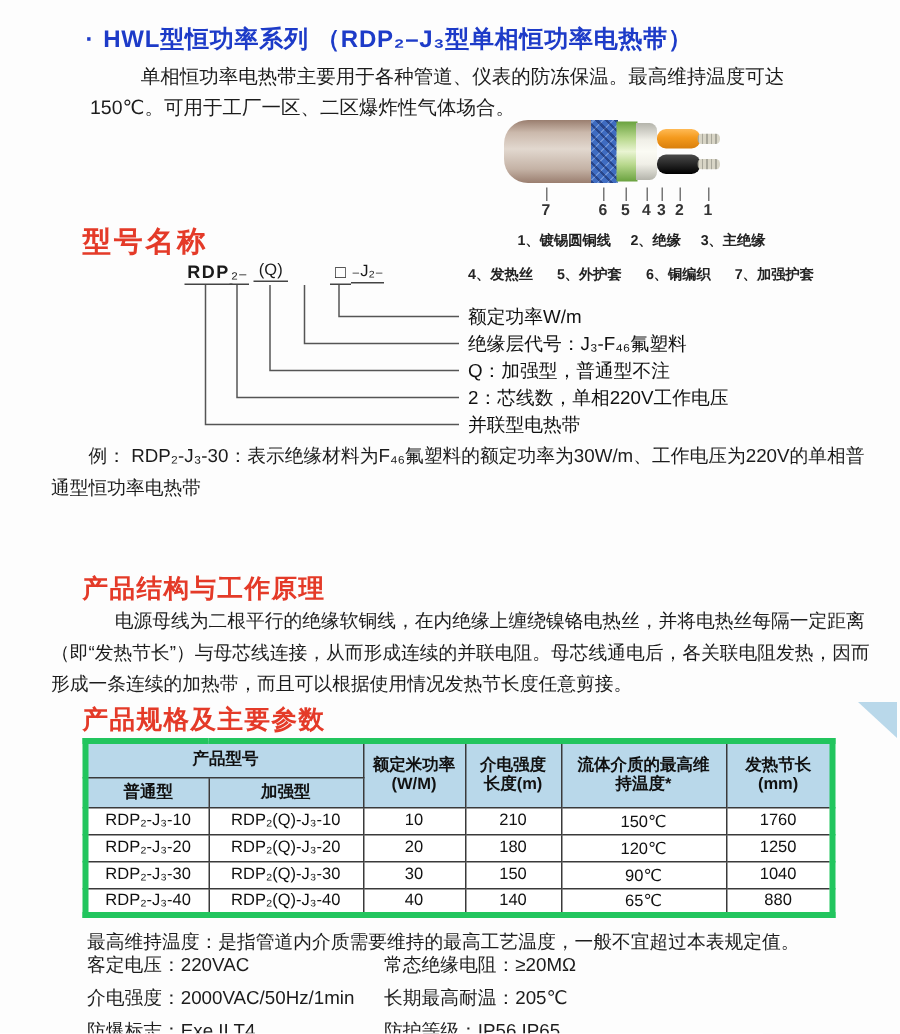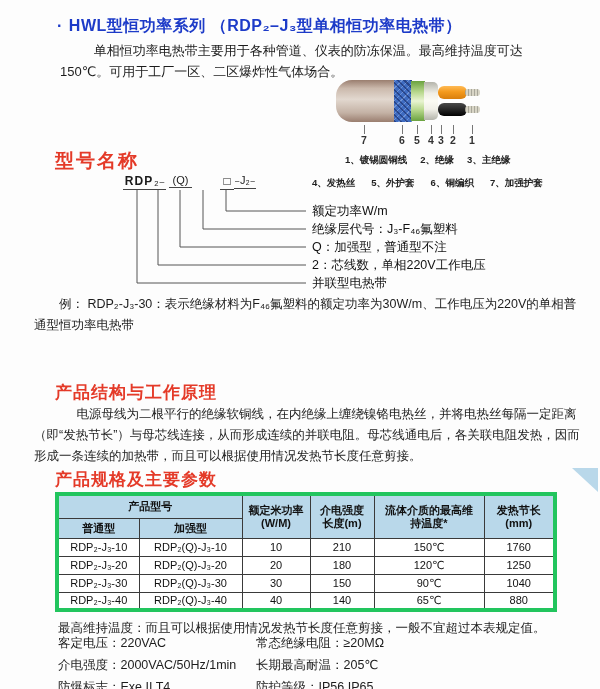--- a/index.html
+++ b/index.html
@@ -225,21 +225,21 @@
           <td>RDP₂-J₃-40</td>
           <td>RDP₂(Q)-J₃-40</td>
           <td>40</td>
           <td>140</td>
           <td>65℃</td>
           <td>880</td>
         </tr>
       </tbody>
   </table>
 
-  <div class="note">最高维持温度：而且可以根据使用情况发热节长度任意剪接，一般不宜超过本表规定值。</div>
+  <div class="note">最高维持温度：是指管道内介质需要维持的最高工艺温度，一般不宜超过本表规定值。</div>
 
   <div class="footer-specs">
     <div>客定电压：220VAC</div>
     <div>常态绝缘电阻：≥20MΩ</div>
     <div>介电强度：2000VAC/50Hz/1min</div>
     <div>长期最高耐温：205℃</div>
     <div>防爆标志：Exe II T4</div>
     <div>防护等级：IP56  IP65</div>
   </div>
 

